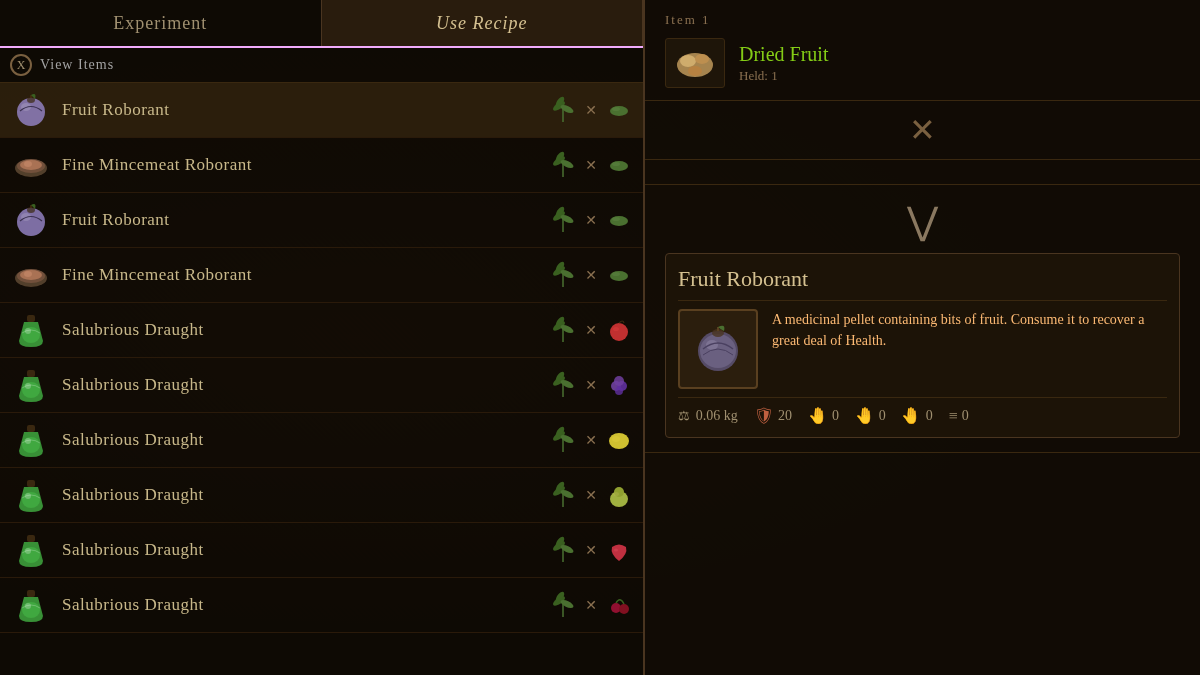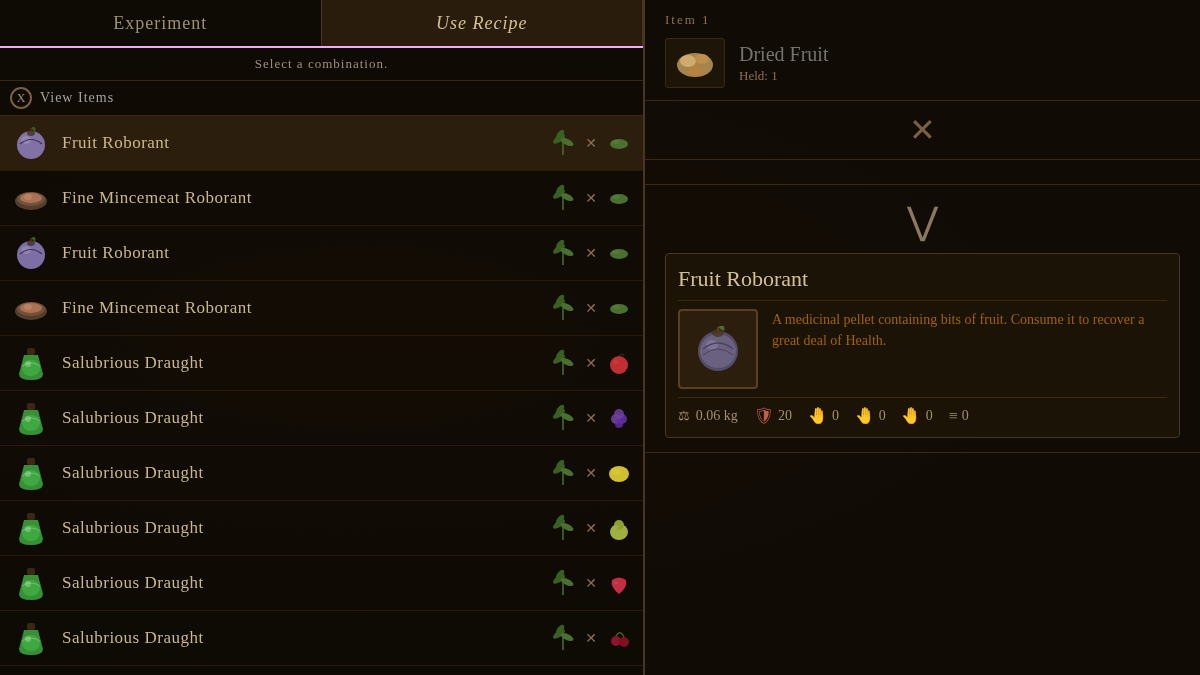--- a/index.html
+++ b/index.html
@@ -214,21 +214,21 @@
       align-items: center;
       justify-content: center;
       font-size: 36px;
       background: rgba(40, 28, 12, 0.6);
       border: 1px solid #3a2810;
       border-radius: 3px;
     }
 
     .slot-info .name {
       font-size: 20px;
-      color: #737373;
+      color: #84cc16;
       margin-bottom: 2px;
     }
 
     .slot-info .held {
       font-size: 13px;
       color: #8a7050;
     }
 
     .combine-symbol {
       text-align: center;
@@ -271,21 +271,21 @@
       border-radius: 4px;
       display: flex;
       align-items: center;
       justify-content: center;
       font-size: 46px;
       flex-shrink: 0;
     }
 
     .result-desc {
       font-size: 14px;
-      color: #a16207;
+      color: #fdba74;
       line-height: 1.5;
       flex: 1;
     }
 
     .stats-bar {
       display: flex;
       align-items: center;
       padding: 10px 20px;
       gap: 20px;
       border-top: 1px solid #3a2810;
@@ -311,21 +311,20 @@
 </head>
 <body>
 
 <div class="main-container">
 
   <div class="left-panel">
     <div class="tab-header">
       <div class="tab">Experiment</div>
       <div class="tab active">Use Recipe</div>
     </div>
-    <div class="subtitle">Select a combination.</div>
     <div class="view-items-bar">
       <div class="x-button">X</div>
       <span class="view-items-label">View Items</span>
     </div>
     <div class="items-list" id="items-list">
         <div class="list-item selected">
     <div class="item-icon">
             <svg width="38" height="38" viewBox="0 0 38 38">
     <circle cx="19" cy="21" r="14" fill="#9080c0" opacity="0.85"></circle>
     <ellipse cx="14" cy="16" rx="5" ry="4" fill="#ffffff" opacity="0.15"></ellipse>

